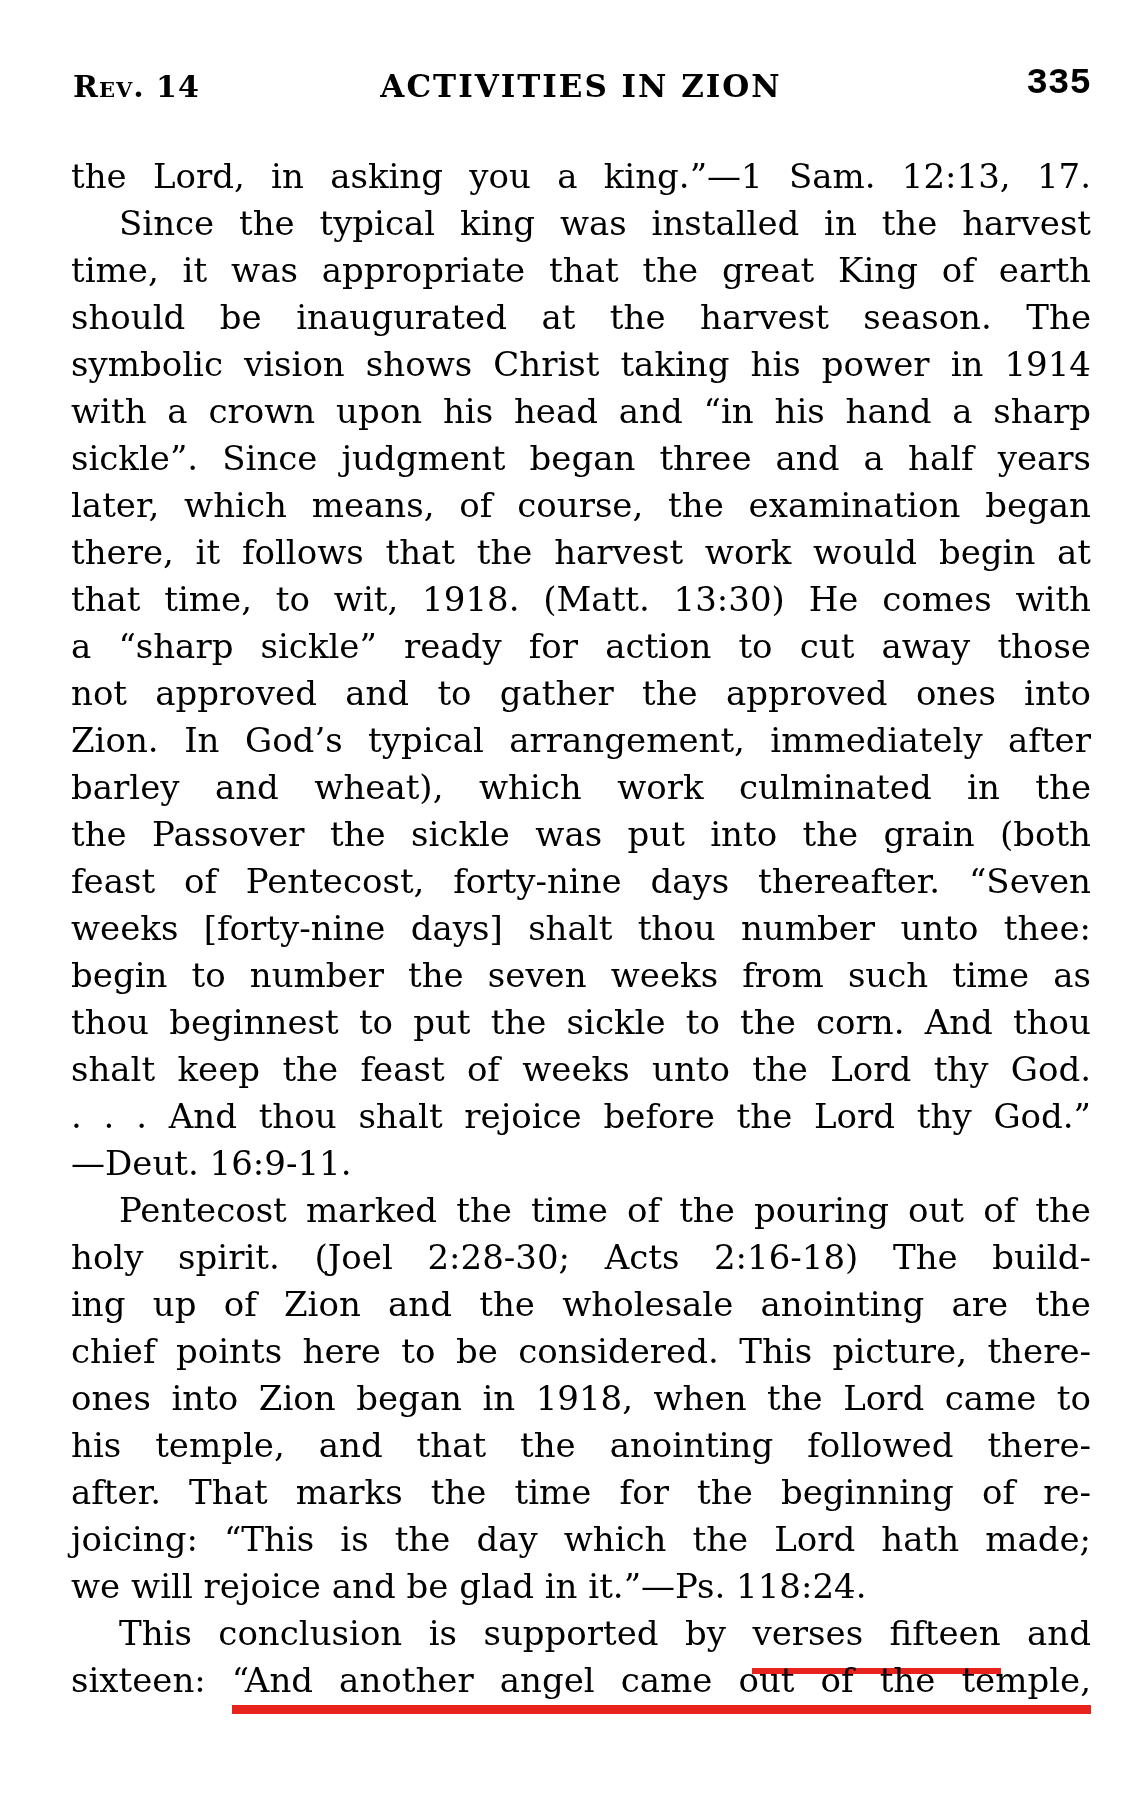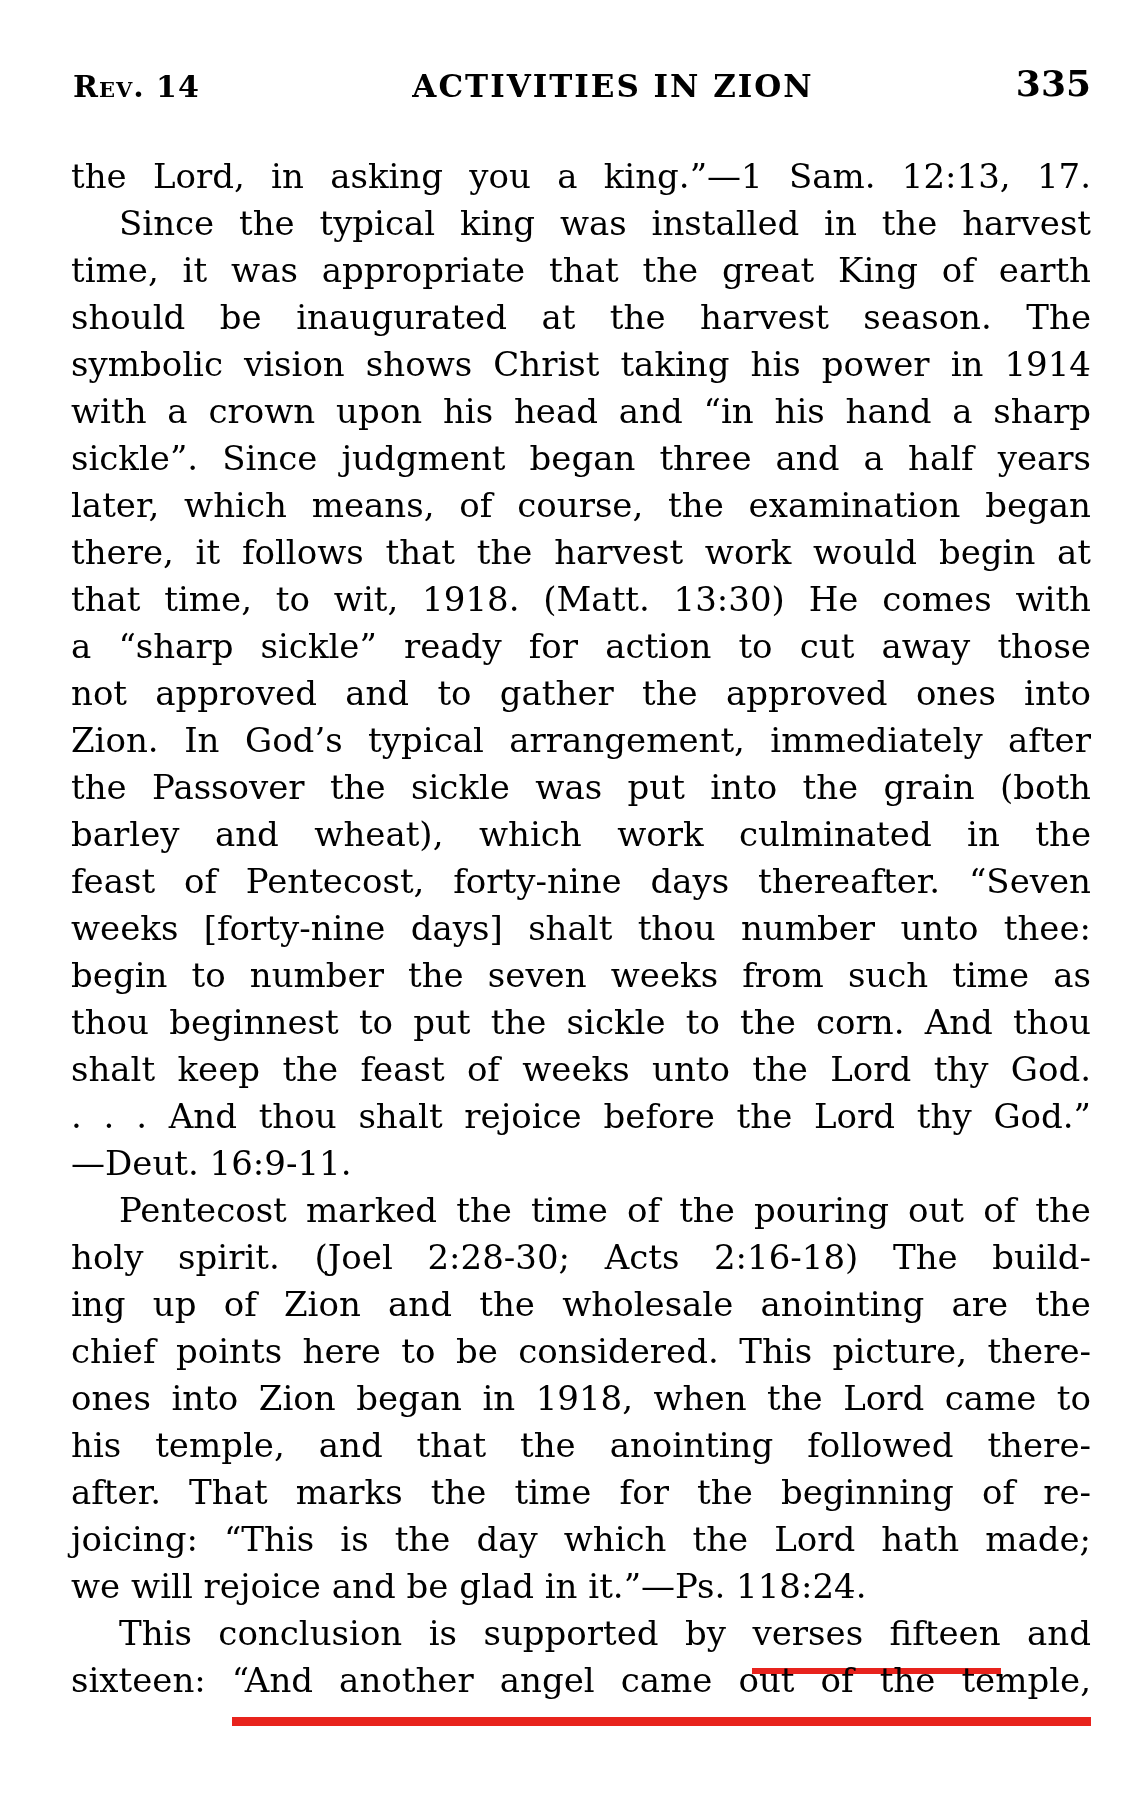--- a/index.html
+++ b/index.html
@@ -35,25 +35,25 @@
     font-size: 30px;
     font-variant: small-caps;
     letter-spacing: 1px;
     text-align: center;
   }
   .rh-center {
     left: 50%;
     transform: translateX(-50%);
     font-size: 31px;
     letter-spacing: 2px;
-    margin-left: 32px;
   }
   .rh-right {
     right: 0;
     font-size: 36px;
+    font-family: Liberation Mono, monospace;
   }
   
   .body-text {
     position: absolute;
     top: 153px;
     left: 71px;
     width: 1020px;
   }
   .line {
     height: 47px;
@@ -71,21 +71,21 @@
   .line.indent {
     text-indent: 48px;
   }
   
   .mark-thin {
     border-bottom: 6px solid var(--red, #e8231d);
     padding-bottom: 15px;
   }
   .mark-thick {
     border-bottom: 9px solid var(--red, #e8231d);
-    padding-bottom: 17px;
+    padding-bottom: 5px;
   }
 </style>
 </head>
 <body>
 
 <div class="page">
   <div class="running-head">
     <span class="rh-left">Rev. 14</span>
     <span class="rh-center">ACTIVITIES IN ZION</span>
     <span class="rh-right">335</span>
@@ -97,22 +97,22 @@
       <div class="line">should be inaugurated at the harvest season. The</div>
       <div class="line">symbolic vision shows Christ taking his power in 1914</div>
       <div class="line">with a crown upon his head and “in his hand a sharp</div>
       <div class="line">sickle”. Since judgment began three and a half years</div>
       <div class="line">later, which means, of course, the examination began</div>
       <div class="line">there, it follows that the harvest work would begin at</div>
       <div class="line">that time, to wit, 1918. (Matt. 13:30) He comes with</div>
       <div class="line">a “sharp sickle” ready for action to cut away those</div>
       <div class="line">not approved and to gather the approved ones into</div>
       <div class="line">Zion. In God’s typical arrangement, immediately after</div>
+      <div class="line">barley and wheat), which work culminated in the</div>
       <div class="line">the Passover the sickle was put into the grain (both</div>
-      <div class="line">barley and wheat), which work culminated in the</div>
       <div class="line">feast of Pentecost, forty-nine days thereafter. “Seven</div>
       <div class="line">weeks [forty-nine days] shalt thou number unto thee:</div>
       <div class="line">begin to number the seven weeks from such time as</div>
       <div class="line">thou beginnest to put the sickle to the corn. And thou</div>
       <div class="line">shalt keep the feast of weeks unto the Lord thy God.</div>
       <div class="line">. . . And thou shalt rejoice before the Lord thy God.”</div>
       <div class="line align-left">—Deut. 16:9-11.</div>
       <div class="line indent">Pentecost marked the time of the pouring out of the</div>
       <div class="line">holy spirit. (Joel 2:28-30; Acts 2:16-18) The build-</div>
       <div class="line">ing up of Zion and the wholesale anointing are the</div>

